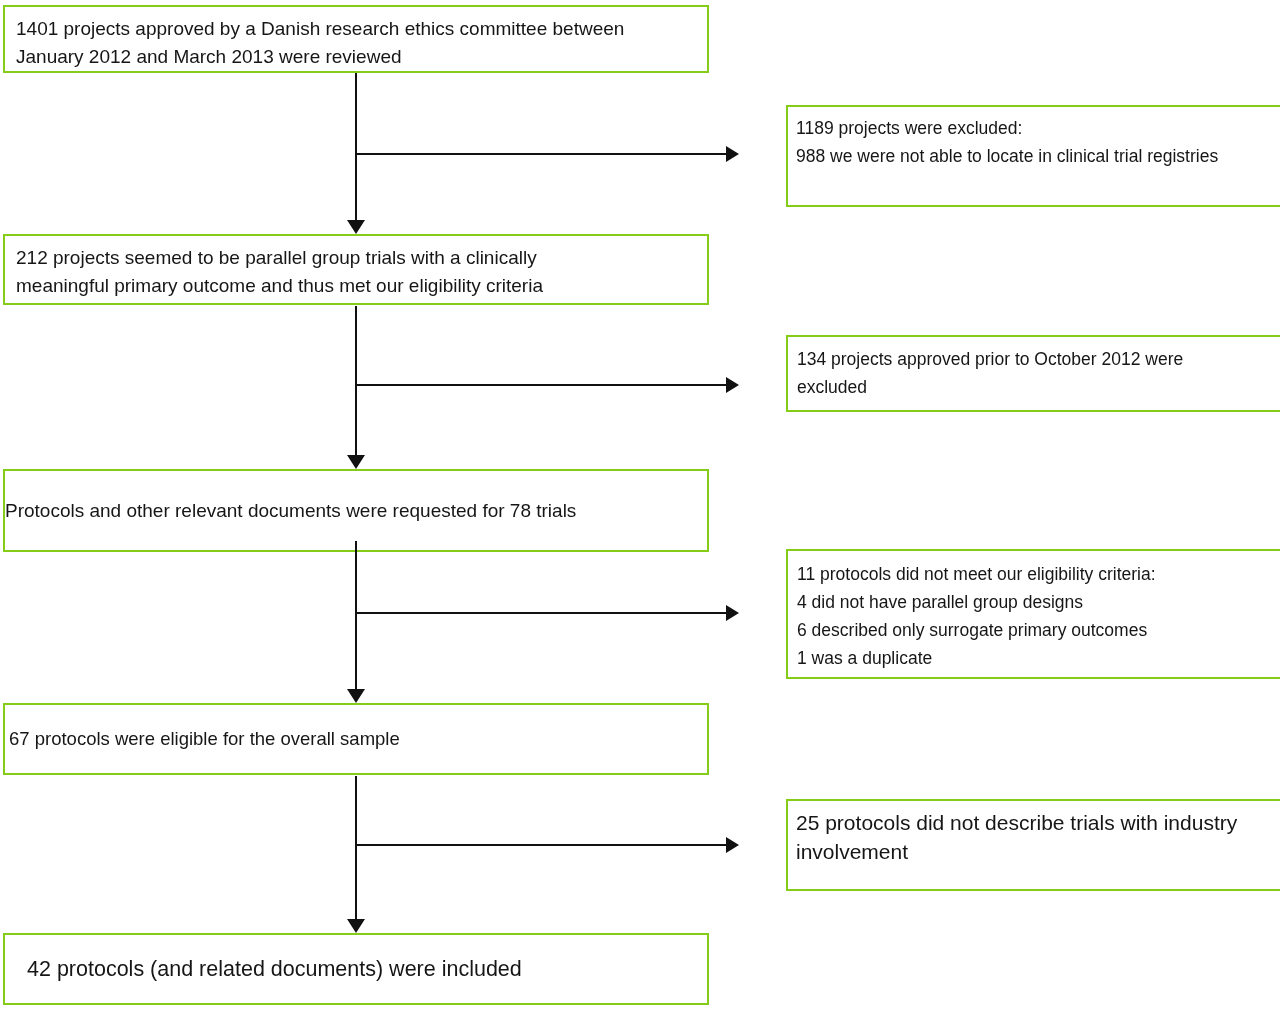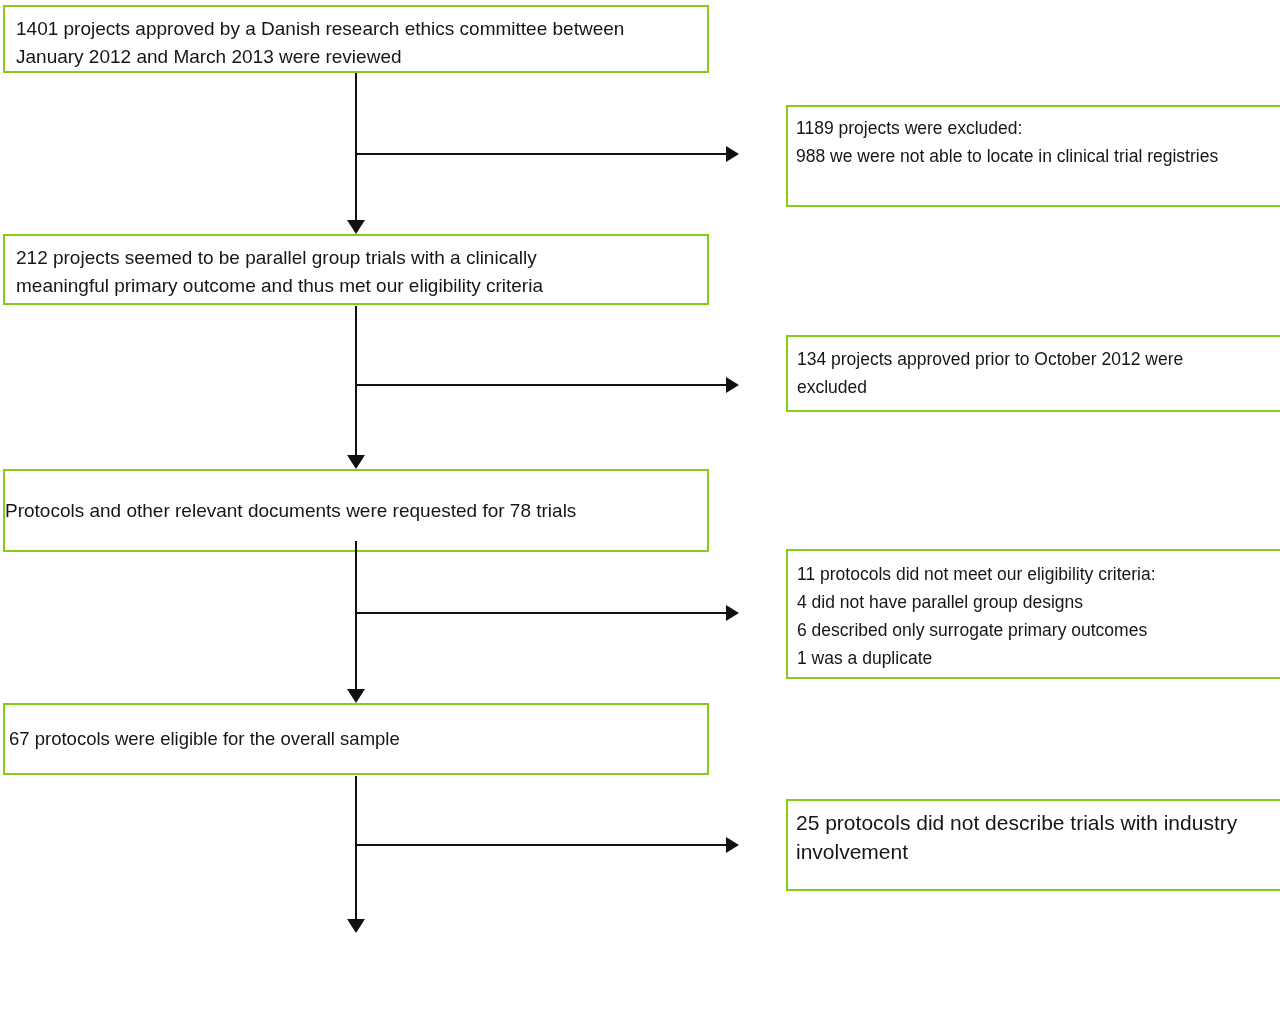--- a/index.html
+++ b/index.html
@@ -120,20 +120,23 @@
   </div>
 
   <div class="box main-box vcenter" id="box-requested">
     <div class="ln">Protocols and other relevant documents were requested for 78 trials</div>
   </div>
 
   <div class="box main-box vcenter" id="box-eligible">
     <div class="ln">67 protocols were eligible for the overall sample</div>
   </div>
 
+  <div class="box main-box vcenter" id="box-included">
+    <div class="ln">42 protocols (and related documents) were included</div>
+  </div>
 
   <div class="box side-box" id="box-excl-1189">
     <div class="ln">1189 projects were excluded:</div>
     <div class="ln">988 we were not able to locate in clinical trial registries</div>
   </div>
 
   <div class="box side-box" id="box-excl-134">
     <div class="ln">134 projects approved prior to October 2012 were</div>
     <div class="ln">excluded</div>
   </div>

